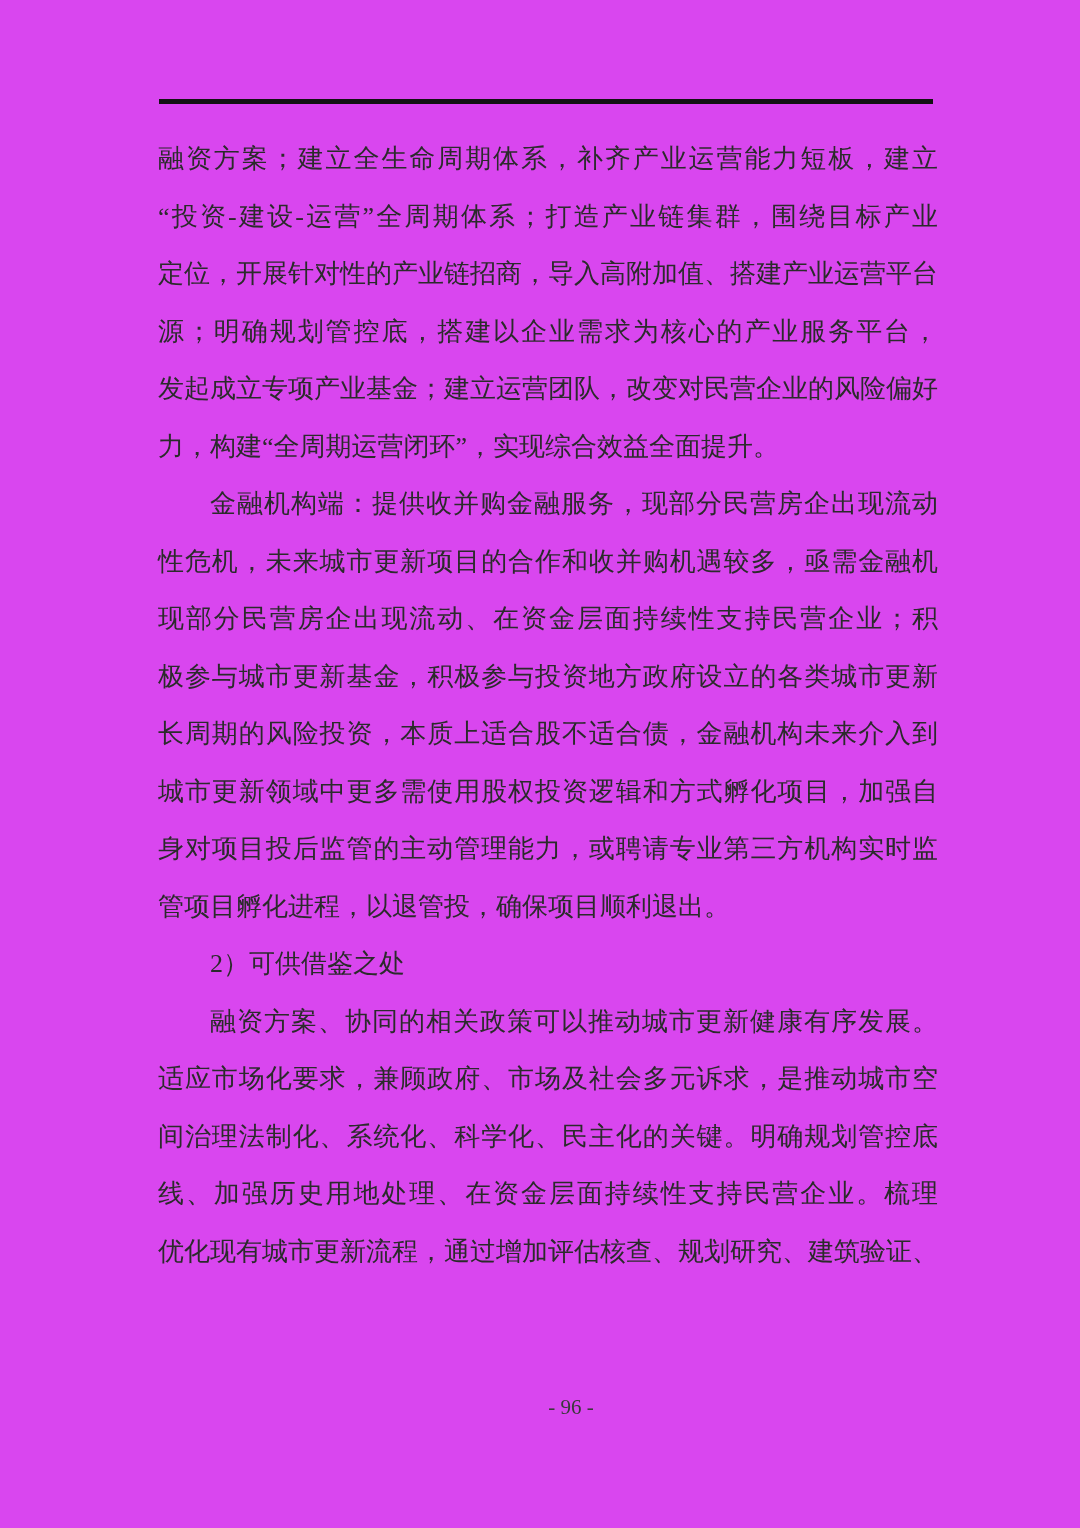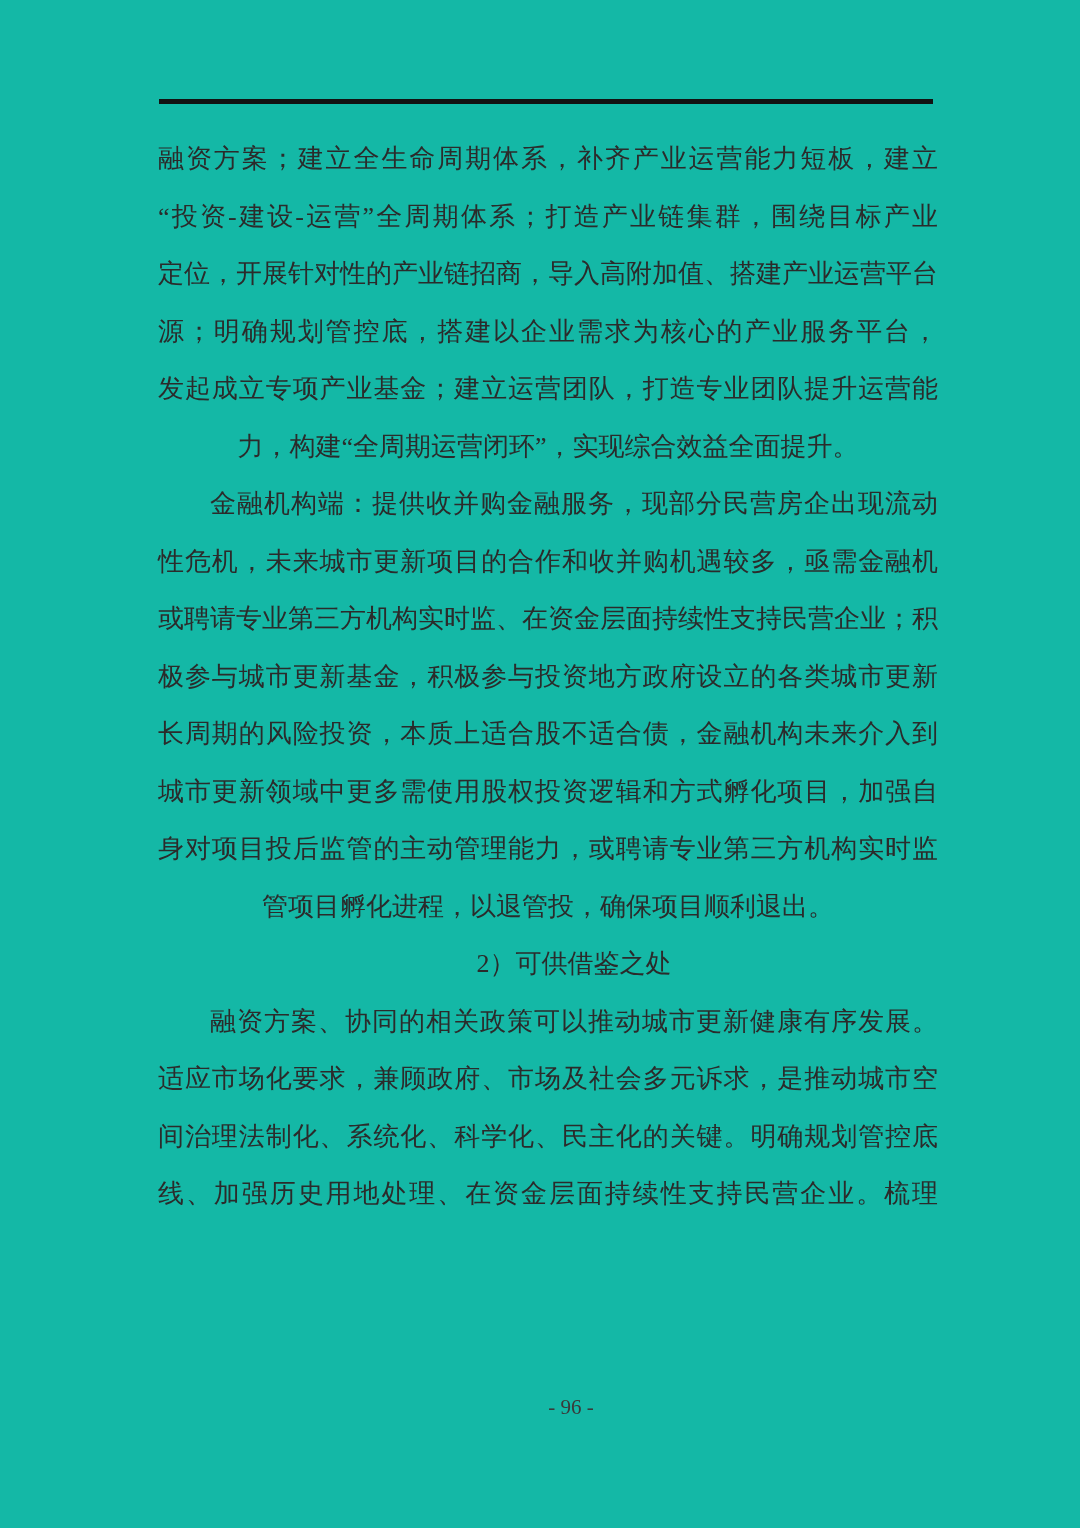--- a/index.html
+++ b/index.html
@@ -4,21 +4,21 @@
 <style>
   html, body {
     margin: 0;
     padding: 0;
     background: #fdfdfd;
   }
   .page {
     position: relative;
     width: 1080px;
     height: 1528px;
-    background: #14b8a6;
+    background: #d946ef;
     overflow: hidden;
     font-family: "Liberation Serif", "DejaVu Serif", serif;
     color: #2b2b2b;
   }
   .header-rule {
     position: absolute;
     top: 99px;
     left: 159px;
     width: 774px;
     height: 5px;
@@ -38,21 +38,21 @@
     white-space: nowrap;
     color: #2b2b2b;
   }
   .j {
     
     text-align: justify;
     text-align-last: justify;
     white-space: normal;
   }
   .l {
-    text-align: center;
+    text-align: left;
   }
   .indent {
     text-indent: 52px;
   }
   .footer {
     position: absolute;
     top: 1392px;
     left: 0;
     width: 1080px;
     text-align: center;
@@ -69,43 +69,44 @@
 
   <div class="header-rule"></div>
 
   <div class="content">
 
     <div>
       <div class="line j">融资方案；建立全生命周期体系，补齐产业运营能力短板，建立</div>
       <div class="line j">“投资-建设-运营”全周期体系；打造产业链集群，围绕目标产业</div>
       <div class="line j">定位，开展针对性的产业链招商，导入高附加值、搭建产业运营平台</div>
       <div class="line j">源；明确规划管控底，搭建以企业需求为核心的产业服务平台，</div>
-      <div class="line j">发起成立专项产业基金；建立运营团队，打造专业团队提升运营能</div>
+      <div class="line j">发起成立专项产业基金；建立运营团队，改变对民营企业的风险偏好</div>
       <div class="line l">力，构建“全周期运营闭环”，实现综合效益全面提升。</div>
     </div>
 
     <div>
       <div class="line j indent">金融机构端：提供收并购金融服务，现部分民营房企出现流动</div>
       <div class="line j">性危机，未来城市更新项目的合作和收并购机遇较多，亟需金融机</div>
-      <div class="line j">或聘请专业第三方机构实时监、在资金层面持续性支持民营企业；积</div>
+      <div class="line j">现部分民营房企出现流动、在资金层面持续性支持民营企业；积</div>
       <div class="line j">极参与城市更新基金，积极参与投资地方政府设立的各类城市更新</div>
       <div class="line j">长周期的风险投资，本质上适合股不适合债，金融机构未来介入到</div>
       <div class="line j">城市更新领域中更多需使用股权投资逻辑和方式孵化项目，加强自</div>
       <div class="line j">身对项目投后监管的主动管理能力，或聘请专业第三方机构实时监</div>
       <div class="line l">管项目孵化进程，以退管投，确保项目顺利退出。</div>
     </div>
 
     <div>
       <div class="line l indent">2）可供借鉴之处</div>
     </div>
 
     <div>
       <div class="line j indent">融资方案、协同的相关政策可以推动城市更新健康有序发展。</div>
       <div class="line j">适应市场化要求，兼顾政府、市场及社会多元诉求，是推动城市空</div>
       <div class="line j">间治理法制化、系统化、科学化、民主化的关键。明确规划管控底</div>
       <div class="line j">线、加强历史用地处理、在资金层面持续性支持民营企业。梳理</div>
+      <div class="line j">优化现有城市更新流程，通过增加评估核查、规划研究、建筑验证、</div>
     </div>
 
   </div>
 
   <div class="footer">- 96 -</div>
 
 </div>
 
 </body></html>

